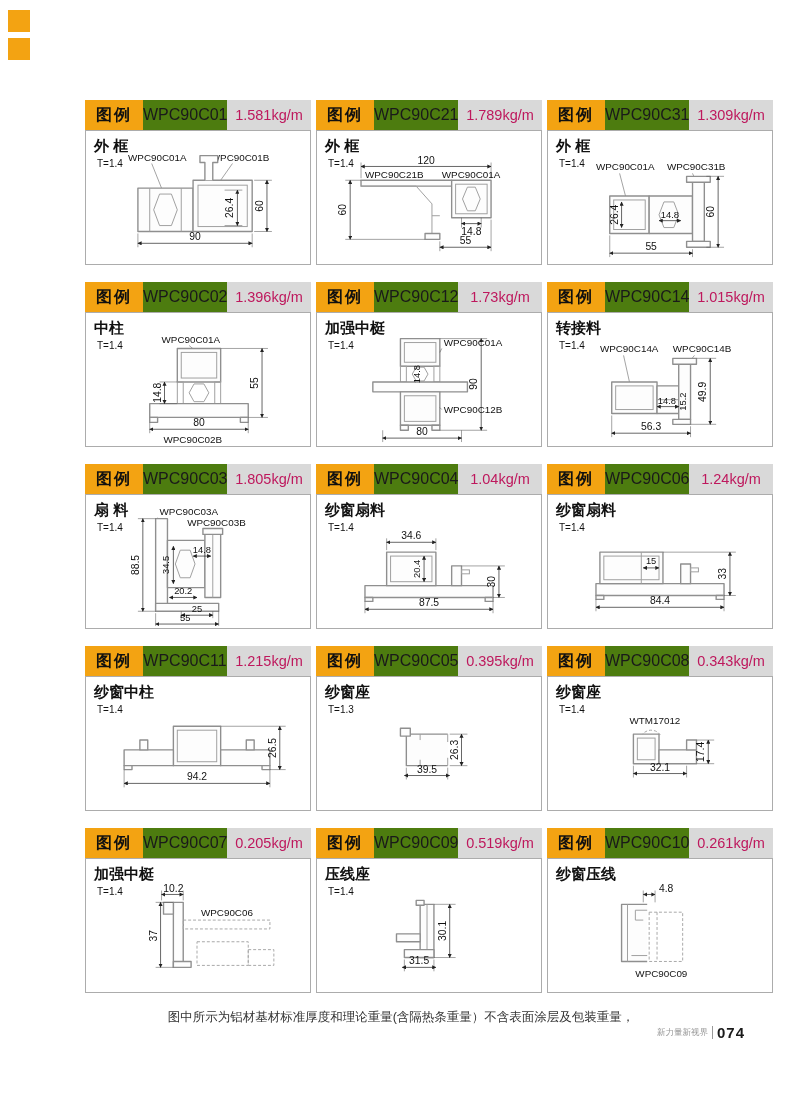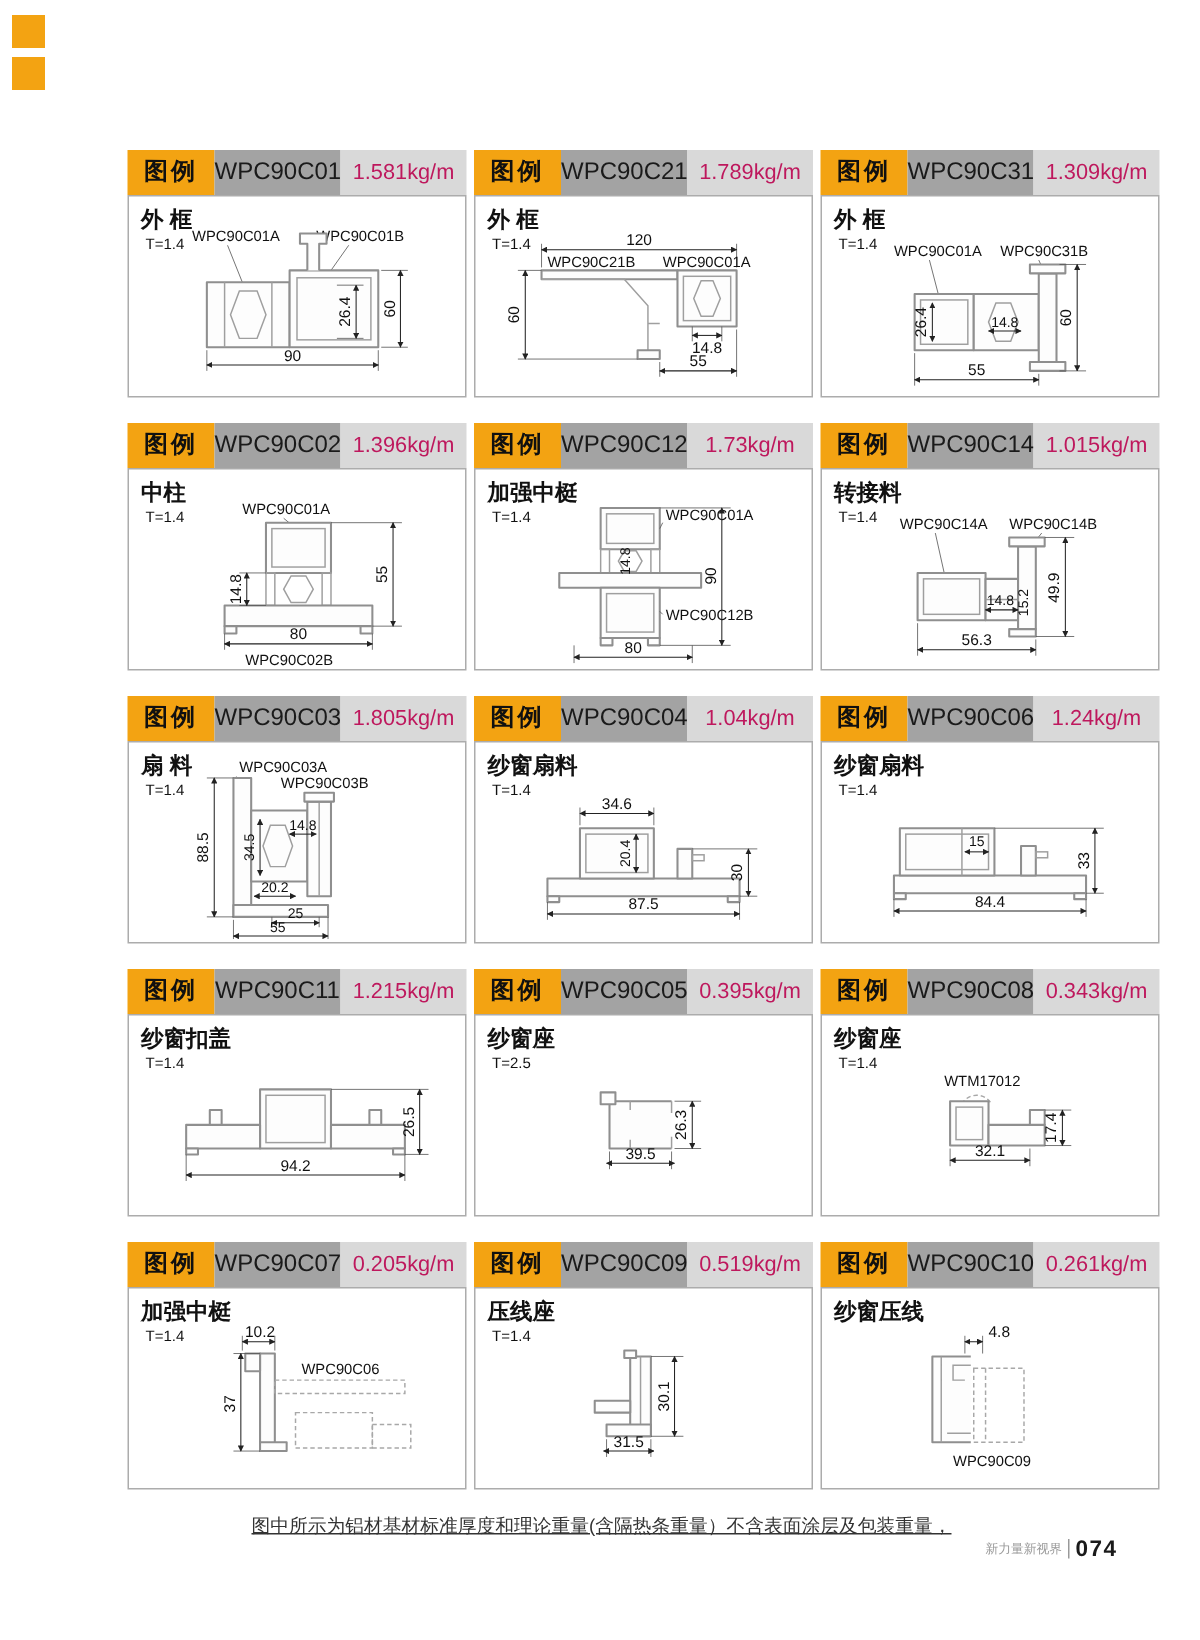--- a/index.html
+++ b/index.html
@@ -5,36 +5,36 @@
   html,body{margin:0;padding:0;background:#fff;}
   .page{position:relative;width:800px;height:1093px;background:#fff;overflow:hidden;
         font-family:"Liberation Sans",sans-serif;color:#111;}
   .sq{position:absolute;width:22px;height:22px;background:#F3A312;}
   .sq1{left:8px;top:10px;} .sq2{left:8px;top:38px;}
   .grid{position:absolute;left:57px;top:100px;width:688px;
         display:grid;grid-template-columns:repeat(3,226px);column-gap:5px;row-gap:17px;}
   .cell{width:226px;padding-left:28px;}
   .hdr{display:flex;height:30px;line-height:30px;text-align:center;}
   .legend{width:58px;background:#F3A312;font-weight:bold;font-size:16px;color:#101010;letter-spacing:2px;}
-  .code{width:84px;background:#a3a3a3;font-size:16px;color:#1a1a1a;}
+  .code{width:84px;background:#4d7c0f;font-size:16px;color:#1a1a1a;}
   .weight{flex:1;background:#D9D9D9;font-size:14.5px;color:#be185d;}
   .body{position:relative;height:135px;border:1px solid #ACACAC;background:#fff;box-sizing:border-box;}
   .pname{position:absolute;left:8px;top:6px;font-size:15px;font-weight:bold;color:#111;z-index:2;}
   .pthick{position:absolute;left:11px;top:27px;font-size:10px;color:#111;z-index:2;}
   .draw{position:absolute;left:0;top:0;width:224px;height:133px;}
   .p{fill:#fdfdfd;stroke:#8f8f8f;stroke-width:1.4;stroke-linejoin:round;}
   .q{fill:none;stroke:#9f9f9f;stroke-width:1;}
   .ds{fill:none;stroke:#a8a8a8;stroke-width:1;stroke-dasharray:3 2;}
   .d{stroke:#222;stroke-width:0.7;fill:none;marker-start:url(#arw);marker-end:url(#arw);}
   .x{stroke:#555;stroke-width:0.55;}
   .t{font-family:"Liberation Sans",sans-serif;font-size:10.5px;fill:#111;}
   .t9{font-family:"Liberation Sans",sans-serif;font-size:9.5px;fill:#111;}
   .l{font-family:"Liberation Sans",sans-serif;font-size:10px;fill:#111;}
   .note{position:absolute;left:57px;top:1008px;width:688px;text-align:center;
-        font-size:12.5px;color:#333;line-height:1.55;text-decoration:underline;}
+        font-size:12.5px;color:#333;line-height:1.55;}
   .footer{position:absolute;top:1024px;right:55px;display:flex;align-items:center;}
   .brand{font-size:8.5px;color:#999;}
   .fsep{width:1px;height:13px;background:#999;margin:0 4px;}
   .pageno{font-size:15px;font-weight:bold;color:#1a1a1a;letter-spacing:1px;text-align:right;}
 </style>
 </head>
 <body>
 
 <svg width="0" height="0" style="position:absolute">
   <defs>
@@ -382,21 +382,21 @@
       </div>
     </div>
 
     <div class="cell">
       <div class="hdr">
         <div class="legend">图例</div>
         <div class="code">WPC90C11</div>
         <div class="weight">1.215kg/m</div>
       </div>
       <div class="body">
-        <div class="pname">纱窗扣盖</div>
+        <div class="pname">纱窗中柱</div>
         <div class="pthick">T=1.4</div>
         <svg class="draw" viewBox="0 0 226 135">
           <rect class="p" x="88" y="50" width="48" height="40"></rect>
           <rect class="q" x="92" y="54" width="40" height="32"></rect>
           <rect class="p" x="38" y="74" width="50" height="16"></rect>
           <rect class="p" x="54" y="64" width="8" height="10"></rect>
           <rect class="p" x="136" y="74" width="50" height="16"></rect>
           <rect class="p" x="162" y="64" width="8" height="10"></rect>
           <rect class="p" x="38" y="90" width="8" height="4"></rect>
           <rect class="p" x="178" y="90" width="8" height="4"></rect>
@@ -413,21 +413,21 @@
     </div>
 
     <div class="cell">
       <div class="hdr">
         <div class="legend">图例</div>
         <div class="code">WPC90C05</div>
         <div class="weight">0.395kg/m</div>
       </div>
       <div class="body">
         <div class="pname">纱窗座</div>
-        <div class="pthick">T=2.5</div>
+        <div class="pthick">T=1.3</div>
         <svg class="draw" viewBox="0 0 226 135">
           <path class="p" d="M132,58 H90 V90 H132"></path>
           <rect class="p" x="84" y="52" width="10" height="8"></rect>
           <path class="q" d="M132,58 V66 M132,82 V90 M104,58 V64 M104,84 V90"></path>
           <line class="x" x1="134" y1="58" x2="152" y2="58"></line>
             <line class="x" x1="134" y1="90" x2="152" y2="90"></line>
           <line class="d" x1="146" y1="58" x2="146" y2="90"></line>
           <text class="t" transform="rotate(-90 142 74)" x="142" y="74" text-anchor="middle">26.3</text>
           <line class="x" x1="90" y1="92" x2="90" y2="104"></line>
             <line class="x" x1="132" y1="92" x2="132" y2="104"></line>

